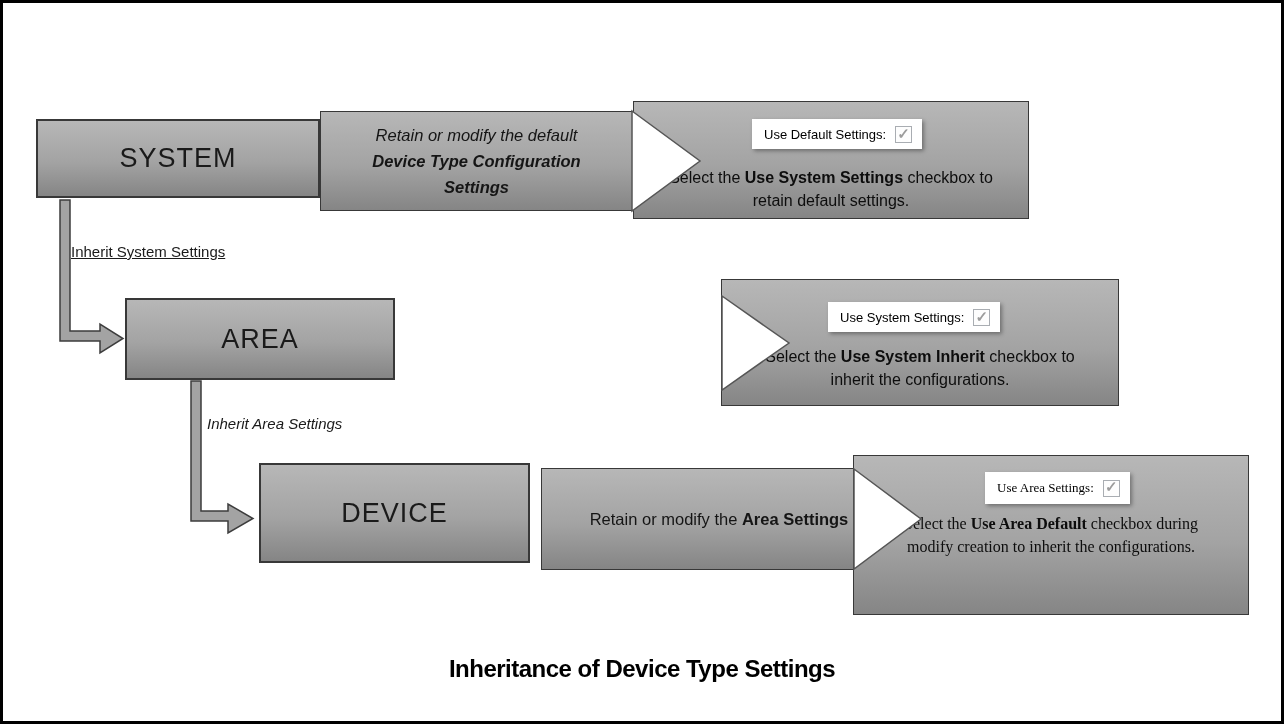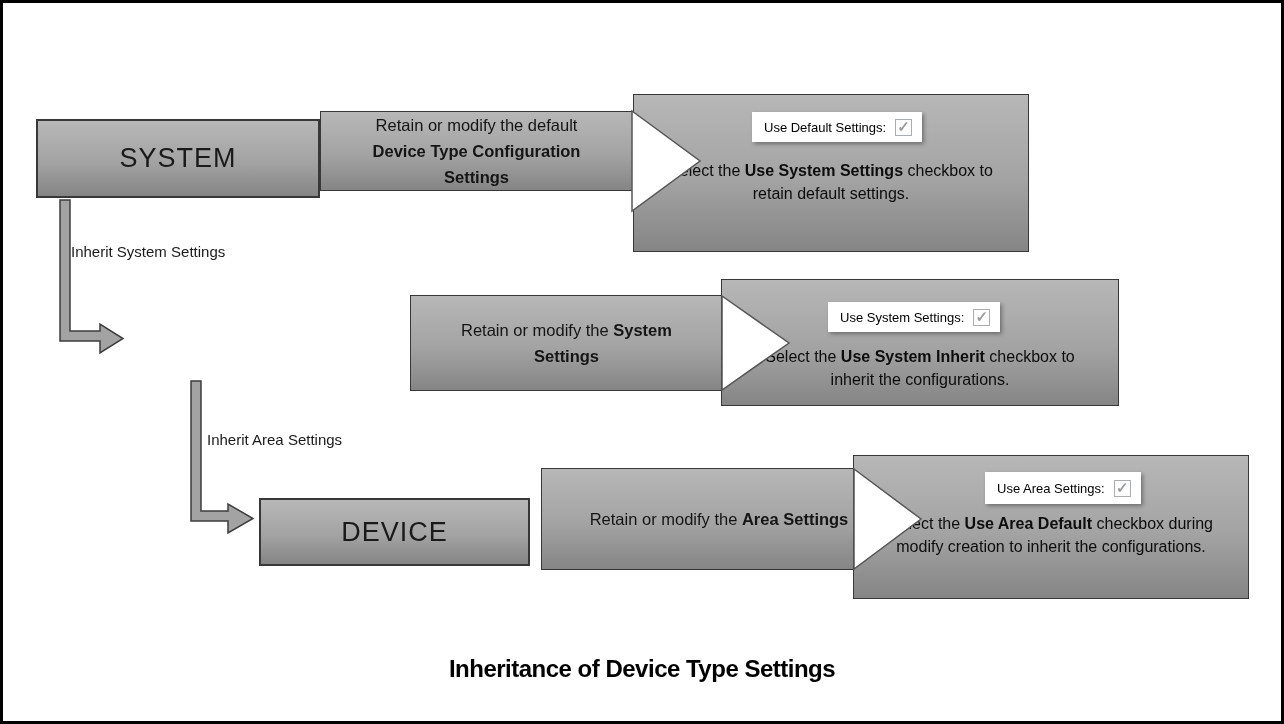--- a/index.html
+++ b/index.html
@@ -90,69 +90,69 @@
 </style>
 </head>
 <body>
 
 <div class="canvas">
 
   <div class="gbox node-box" style="left:33px; top:116px; width:284px; height:79px;">
     <span>SYSTEM</span>
   </div>
 
-  <div class="gbox action-box" style="left:317px; top:108px; width:313px; height:80px;">
+  <div class="gbox action-box" style="left:317px; top:108px; width:313px; height:100px;font-style:italic;">
     <div><span>Retain or modify the default </span><b>Device Type Configuration Settings</b></div>
   </div>
 
-  <div class="gbox result-box" style="left:630px; top:91px; width:396px; height:158px;">
+  <div class="gbox result-box" style="left:630px; top:98px; width:396px; height:118px;">
     <div class="strip" style="left:118px; top:17px;">
       <span>Use Default Settings:</span>
       <span class="cb">
           <span>✓</span>
         </span>
     </div>
     <div class="result-text" style="top:64px;"><span>Select the </span><b>Use System Settings</b><span> checkbox to retain default settings.</span></div>
   </div>
 
+  <div class="gbox node-box" style="left:122px; top:295px; width:270px; height:82px;">
+    <span>AREA</span>
+  </div>
 
-  <div class="gbox action-box" style="left:407px; top:292px; width:313px; height:96px;">
-    <div><span>Retain or modify the </span><b>System Settings</b></div>
-  </div>
 
   <div class="gbox result-box" style="left:718px; top:276px; width:398px; height:127px;">
     <div class="strip" style="left:106px; top:22px;text-align:right;">
       <span>Use System Settings:</span>
       <span class="cb">
           <span>✓</span>
         </span>
     </div>
     <div class="result-text" style="top:65px;"><span>Select the </span><b>Use System Inherit</b><span> checkbox to inherit the configurations.</span></div>
   </div>
 
-  <div class="gbox node-box" style="left:256px; top:495px; width:271px; height:68px;">
+  <div class="gbox node-box" style="left:256px; top:460px; width:271px; height:100px;">
     <span>DEVICE</span>
   </div>
 
   <div class="gbox action-box" style="left:538px; top:465px; width:356px; height:102px;">
     <div><span>Retain or modify the </span><b>Area Settings</b></div>
   </div>
 
-  <div class="gbox result-box" style="left:850px; top:452px; width:396px; height:144px;">
+  <div class="gbox result-box" style="left:850px; top:452px; width:396px; height:160px;font-family:Liberation Serif, serif;">
     <div class="strip" style="left:131px; top:16px; height:32px;">
       <span>Use Area Settings:</span>
       <span class="cb">
           <span>✓</span>
         </span>
     </div>
     <div class="result-text" style="top:56px;"><span>Select the </span><b>Use Area Default</b><span> checkbox during modify creation to inherit the configurations.</span></div>
   </div>
 
-  <div class="conn-label" style="left:68px; top:240px;">Inherit System Settings</div>
-  <div class="conn-label" style="left:204px; top:428px;">Inherit Area Settings</div>
+  <div class="conn-label" style="left:68px; top:240px;text-decoration:underline;">Inherit System Settings</div>
+  <div class="conn-label" style="left:204px; top:412px;font-style:italic;">Inherit Area Settings</div>
 
   <svg class="overlay" viewBox="0 0 1284 724">
 
     <path d="M57,197 L67,197 L67,328 L97,328 L97,321 L120,335.5 L97,350 L97,338 L57,338 Z" fill="#a3a3a3" stroke="#3d3d3d" stroke-width="1.5" stroke-linejoin="miter"></path>
 
     <path d="M188,378 L198,378 L198,508 L225,508 L225,501 L250,515.5 L225,530 L225,518 L188,518 Z" fill="#a3a3a3" stroke="#3d3d3d" stroke-width="1.5" stroke-linejoin="miter"></path>
 
     <polygon points="629,108 697,158 629,208" fill="#ffffff" stroke="#565656" stroke-width="1.5"></polygon>
     <polygon points="719,293 786,340 719,387" fill="#ffffff" stroke="#565656" stroke-width="1.5"></polygon>
     <polygon points="851,466 918,516 851,566" fill="#ffffff" stroke="#565656" stroke-width="1.5"></polygon>

